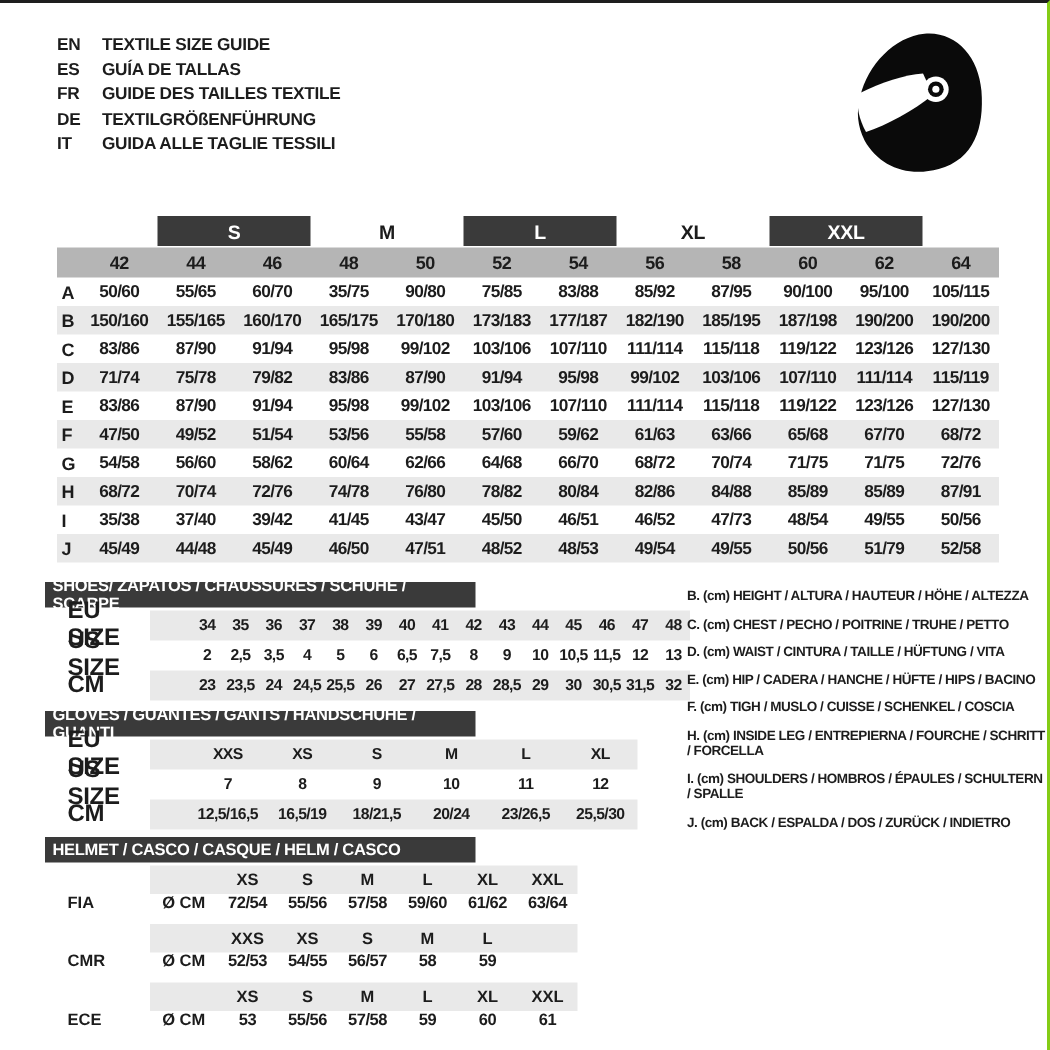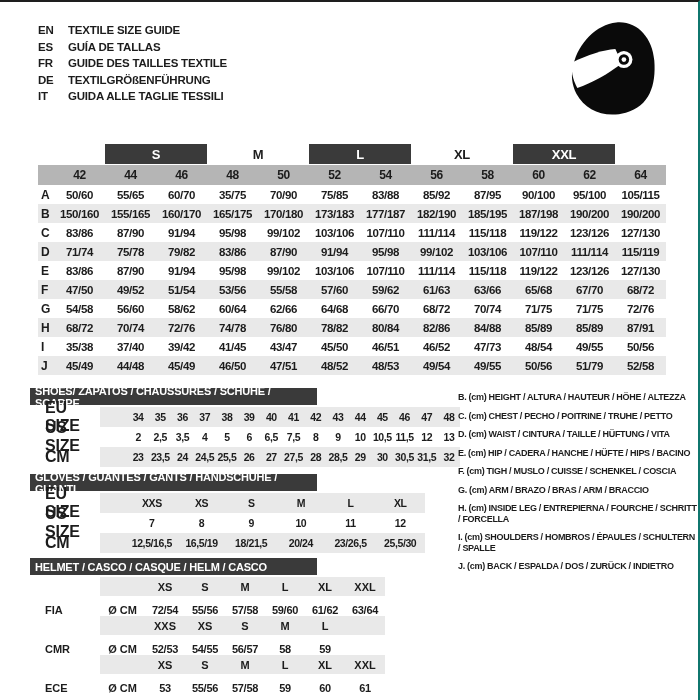--- a/index.html
+++ b/index.html
@@ -1,19 +1,19 @@
 <!DOCTYPE html>
 <html><head>
 <meta charset="utf-8">
 <style>
   html,body{margin:0;padding:0;background:#ffffff;}
   body{width:700px;height:700px;font-family:"Liberation Sans",sans-serif;color:#1c1c1c;
        -webkit-font-smoothing:antialiased;}
   .frame{position:relative;width:700px;height:700px;box-sizing:border-box;
-         border-top:2px solid #1e1e1e;border-right:2px solid #0f766e;background:#fff;overflow:hidden;}
+         border-top:2px solid #1e1e1e;border-right:2px solid #84cc16;background:#fff;overflow:hidden;}
 
   
   .lang-block{position:absolute;left:38px;top:20px;}
   .lang-row{display:flex;font-weight:bold;font-size:11.5px;line-height:16.5px;letter-spacing:-0.2px;}
   .lang-code{width:30px;flex:0 0 30px;}
 
   
   .helmet-pict{position:absolute;left:565px;top:16px;width:95px;height:102px;}
 
   
@@ -48,21 +48,21 @@
   .sec-gloves{top:472px;width:395px;}
   .sec-gloves .sec-bar{width:287px;}
   .sec-helmet{top:556px;width:355px;}
   .sec-helmet .sec-bar{width:287px;}
 
   
   .hm-size-row{display:flex;height:19px;align-items:center;margin-left:70px;width:285px;
                background:#e9e9e9;font-weight:bold;font-size:11px;}
   .hm-size-row .dia-spacer{flex:0 0 45px;}
   .hm-size-row .sz{flex:1;text-align:center;}
-  .hm-val-row{display:flex;height:20px;align-items:flex-end;font-weight:bold;font-size:11px;}
+  .hm-val-row{display:flex;height:20px;align-items:flex-start;font-weight:bold;font-size:11px;}
   .hm-val-row .std{flex:0 0 70px;padding-left:15px;box-sizing:border-box;}
   .hm-val-row .dia{flex:0 0 45px;text-align:center;}
   .hm-val-row .val{flex:1;text-align:center;white-space:nowrap;letter-spacing:-0.3px;}
 
   
   .legend{position:absolute;left:458px;top:390px;width:240px;}
   .legend-item{font-weight:bold;font-size:9px;line-height:10.5px;letter-spacing:-0.3px;margin-bottom:8px;}
 </style>
 </head>
 <body>
@@ -128,21 +128,21 @@
         <div class="col">62</div>
         <div class="col">64</div>
       </div>
     <div id="textile-rows">
         <div class="trow">
           <div class="lbl">A</div>
           <div class="cell">50/60</div>
           <div class="cell">55/65</div>
           <div class="cell">60/70</div>
           <div class="cell">35/75</div>
-          <div class="cell">70/90</div>
+          <div class="cell">90/80</div>
           <div class="cell">75/85</div>
           <div class="cell">83/88</div>
           <div class="cell">85/92</div>
           <div class="cell">87/95</div>
           <div class="cell">90/100</div>
           <div class="cell">95/100</div>
           <div class="cell">105/115</div>
         </div>
         <div class="trow stripe">
           <div class="lbl">B</div>
@@ -449,19 +449,18 @@
         </div>
       </div>
   </div>
 
   <div class="legend" id="legend">
       <div class="legend-item">B. (cm) HEIGHT / ALTURA / HAUTEUR / HÖHE / ALTEZZA</div>
       <div class="legend-item">C. (cm) CHEST / PECHO / POITRINE / TRUHE / PETTO</div>
       <div class="legend-item">D. (cm) WAIST / CINTURA / TAILLE / HÜFTUNG / VITA</div>
       <div class="legend-item">E. (cm) HIP / CADERA / HANCHE / HÜFTE / HIPS / BACINO</div>
       <div class="legend-item">F. (cm) TIGH / MUSLO / CUISSE / SCHENKEL / COSCIA</div>
-      <div class="legend-item">G. (cm) ARM / BRAZO / BRAS / ARM / BRACCIO</div>
       <div class="legend-item">H. (cm) INSIDE LEG / ENTREPIERNA / FOURCHE / SCHRITT / FORCELLA</div>
       <div class="legend-item">I. (cm) SHOULDERS / HOMBROS / ÉPAULES / SCHULTERN / SPALLE</div>
       <div class="legend-item">J. (cm) BACK / ESPALDA / DOS / ZURÜCK / INDIETRO</div>
     </div>
 
 </div>
 
 </body></html>

